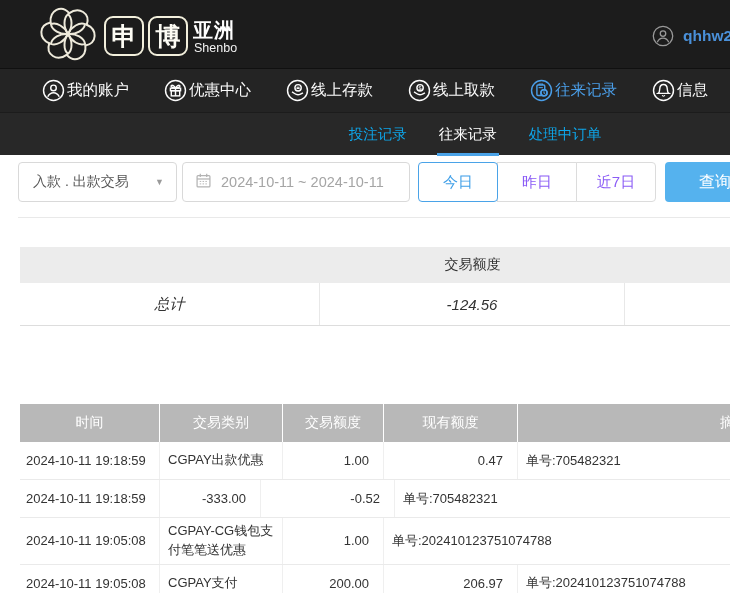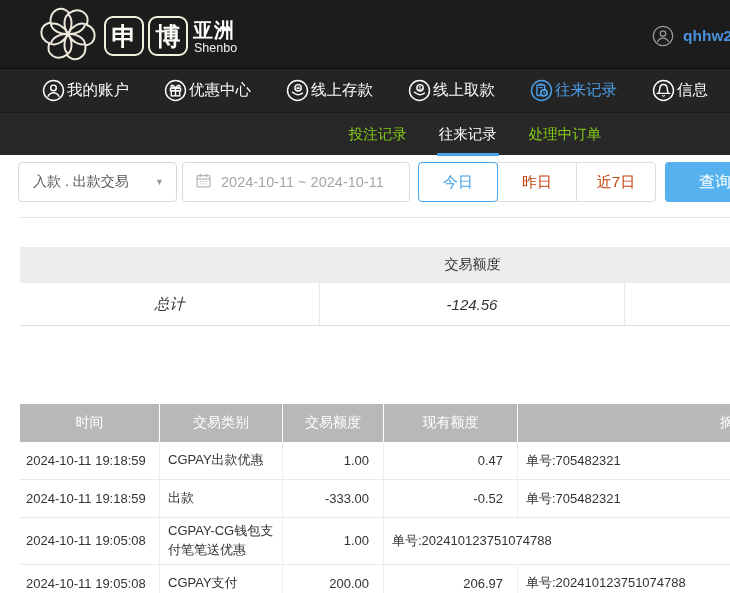--- a/index.html
+++ b/index.html
@@ -27,38 +27,38 @@
              border-top:1px solid #101010; display:flex; align-items:center;
              padding-left:42px; gap:35px; }
   .nav-item { display:flex; align-items:center; gap:2px; color:#fcfcfc; font-size:15.5px;
               white-space:nowrap; cursor:pointer; }
   .nav-item.active { color:#4a9ee8; }
   .nav-item svg { display:block; }
 
   
   .subtabs { position:absolute; left:0; top:112px; width:950px; height:43px; background:#282828;
              border-top:1px solid #1c1c1c; display:flex; justify-content:center; gap:32px; }
-  .subtab { position:relative; height:43px; line-height:43px; font-size:14.5px; color:#84cc16;
+  .subtab { position:relative; height:43px; line-height:43px; font-size:14.5px; color:#0ea5e9;
             cursor:pointer; }
   .subtab.active { color:#fff; }
   .subtab.active .tab-underline { position:absolute; left:-2px; right:-2px; bottom:0; height:3px;
             background:#4aa3e8; }
 
   
   .sel-box { position:absolute; left:18px; top:162px; width:159px; height:40px;
              border:1px solid #d9d9d9; border-radius:4px; background:#fff;
              display:flex; align-items:center; padding:0 12px 0 14px; cursor:pointer; }
   .sel-box .sel-text { flex:1; font-size:14px; color:#555; white-space:nowrap; }
   .sel-caret { color:#9a9a9a; font-size:9px; }
   .date-box { position:absolute; left:182px; top:162px; width:228px; height:40px;
               border:1px solid #d9d9d9; border-radius:4px; background:#fff;
               display:flex; align-items:center; gap:9px; padding:0 12px; cursor:pointer; }
   .date-box .date-text { font-size:14.5px; color:#a5a5a5; white-space:nowrap;text-align:center; }
   .quick-group { position:absolute; left:418px; top:162px; display:flex; }
-  .qbtn { width:80px; height:40px; background:#fff; border:1px solid #dcdcdc; color:#c2410c;
+  .qbtn { width:80px; height:40px; background:#fff; border:1px solid #dcdcdc; color:#8b5cf6;
           font-size:15px; display:flex; align-items:center; justify-content:center;
           cursor:pointer; margin-left:-1px; }
   .qbtn:first-child { margin-left:0; border-radius:4px 0 0 4px; }
   .qbtn:last-child { border-radius:0 4px 4px 0; }
   .qbtn.active { border:1px solid #4aa3e8; color:#3f9fe8; border-radius:4px; z-index:2; }
   .search-btn { position:absolute; left:665px; top:162px; width:100px; height:40px;
                 background:#55b2ee; border:none; border-radius:4px; color:#fff; font-size:16px;
                 display:flex; align-items:center; justify-content:center; cursor:pointer;
                 font-family:inherit; }
   .filter-divider { position:absolute; left:18px; top:217px; width:932px; height:1px;
@@ -266,21 +266,20 @@
 
     <div class="mt-row">
       <div class="mc w1">2024-10-11 19:18:59</div>
       <div class="mc w2">CGPAY出款优惠</div>
       <div class="mc w3">1.00</div>
       <div class="mc w4">0.47</div>
       <div class="mc w5">单号:705482321</div>
     </div>
     <div class="mt-row">
       <div class="mc w1">2024-10-11 19:18:59</div>
-      <div class="mc w2">出款</div>
       <div class="mc w3">-333.00</div>
       <div class="mc w4">-0.52</div>
       <div class="mc w5">单号:705482321</div>
     </div>
     <div class="mt-row">
       <div class="mc w1">2024-10-11 19:05:08</div>
       <div class="mc w2">CGPAY-CG钱包支付笔笔送优惠</div>
       <div class="mc w3">1.00</div>
       <div class="mc w5">单号:202410123751074788</div>
     </div>

